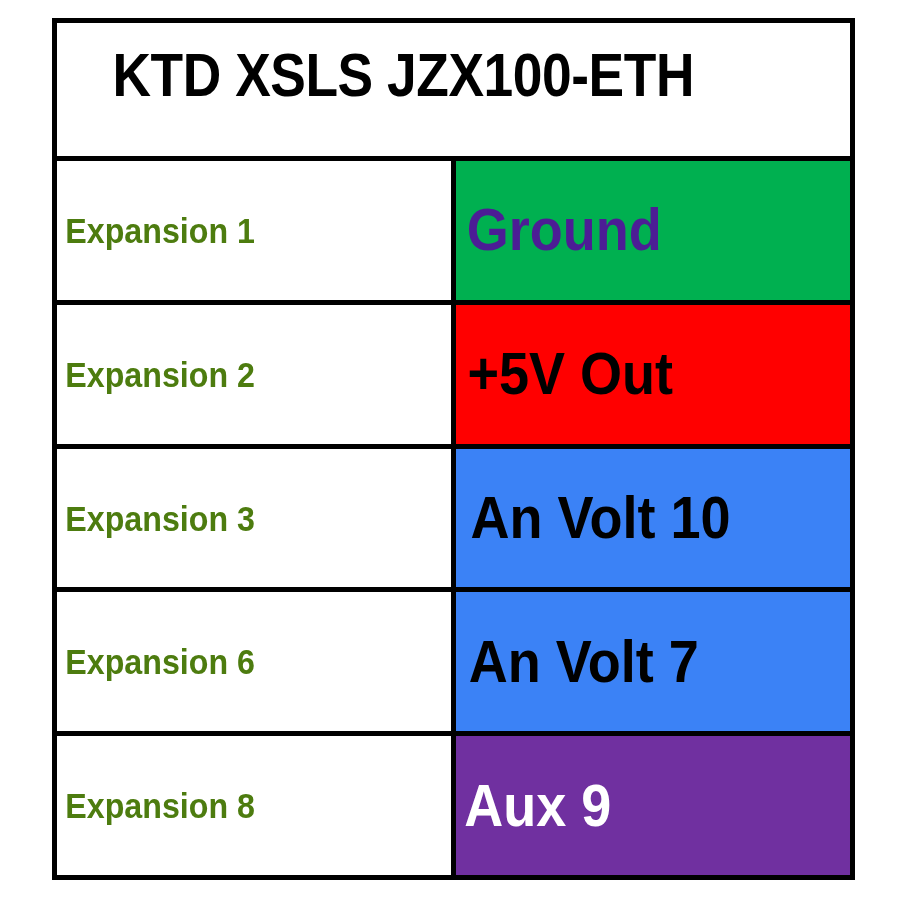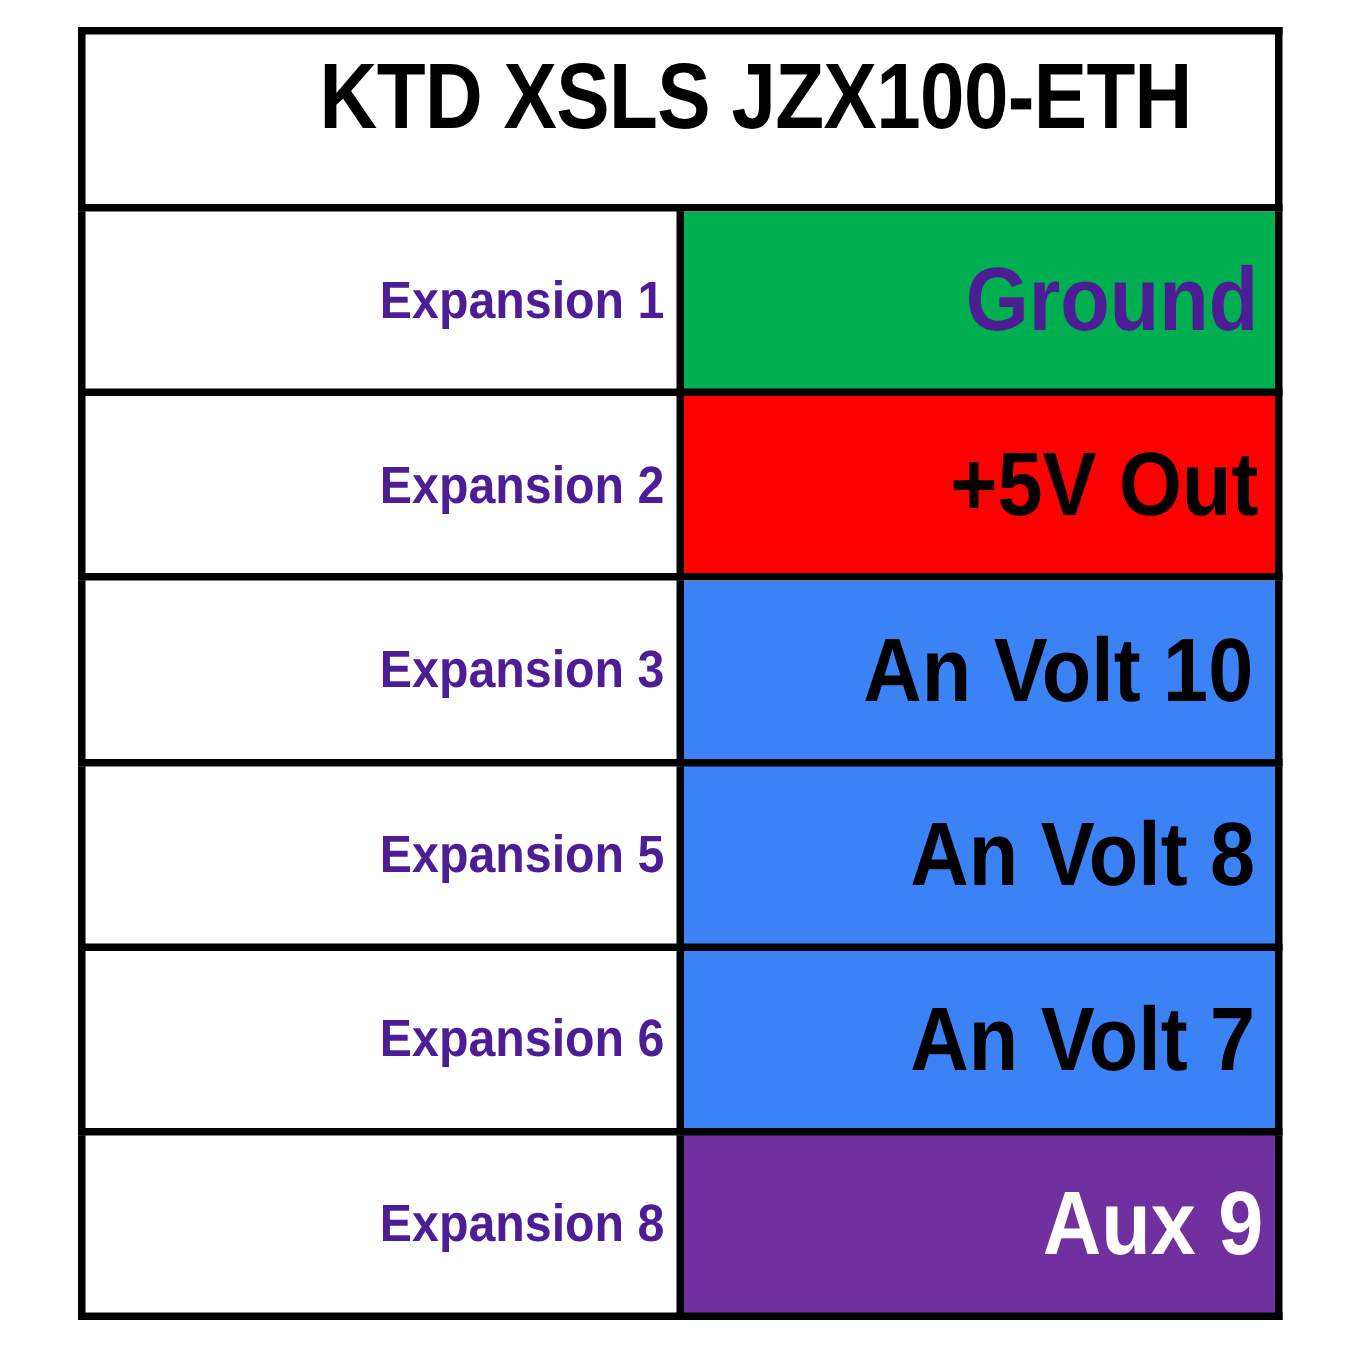--- a/index.html
+++ b/index.html
@@ -23,21 +23,21 @@
     border-collapse: collapse;
     table-layout: fixed;
     background: #ffffff;
   }
 
   #pinout-table td,
   #pinout-table th {
     border: 5px solid #000000;
     padding: 0;
     margin: 12px;
-    text-align: right;
+    text-align: left;
     vertical-align: middle;
     background-clip: padding-box;
   }
 
   .header-cell {
     height: 92px;
     background: #ffffff;
     color: #000000;
     font-weight: bold;
     font-size: 62px;
@@ -51,21 +51,21 @@
     height: 92px;
   }
 
   .row-data > td {
     height: 96px;
   }
 
   .pin-label {
     width: 354px;
     background: #ffffff;
-    color: #4c1d95;
+    color: #4d7c0f;
     font-weight: bold;
     font-size: 35px;
     line-height: 1;
     white-space: nowrap;
   }
 
   .pin-label .inner {
     display: inline-block;
     transform: scaleX(0.92);
   }
@@ -104,24 +104,20 @@
       </tr>
       <tr class="row-data">
         <td class="pin-label"><span class="inner">Expansion 2</span></td>
         <td class="pin-value fill-red"><span class="inner">+5V Out</span></td>
       </tr>
       <tr class="row-data">
         <td class="pin-label"><span class="inner">Expansion 3</span></td>
         <td class="pin-value fill-none"><span class="inner">An Volt 10</span></td>
       </tr>
       <tr class="row-data">
-        <td class="pin-label"><span class="inner">Expansion 5</span></td>
-        <td class="pin-value fill-none"><span class="inner">An Volt 8</span></td>
-      </tr>
-      <tr class="row-data">
         <td class="pin-label"><span class="inner">Expansion 6</span></td>
         <td class="pin-value fill-none"><span class="inner">An Volt 7</span></td>
       </tr>
       <tr class="row-data">
         <td class="pin-label"><span class="inner">Expansion 8</span></td>
         <td class="pin-value fill-purple"><span class="inner">Aux 9</span></td>
       </tr>
     </tbody>
 </table>
 

